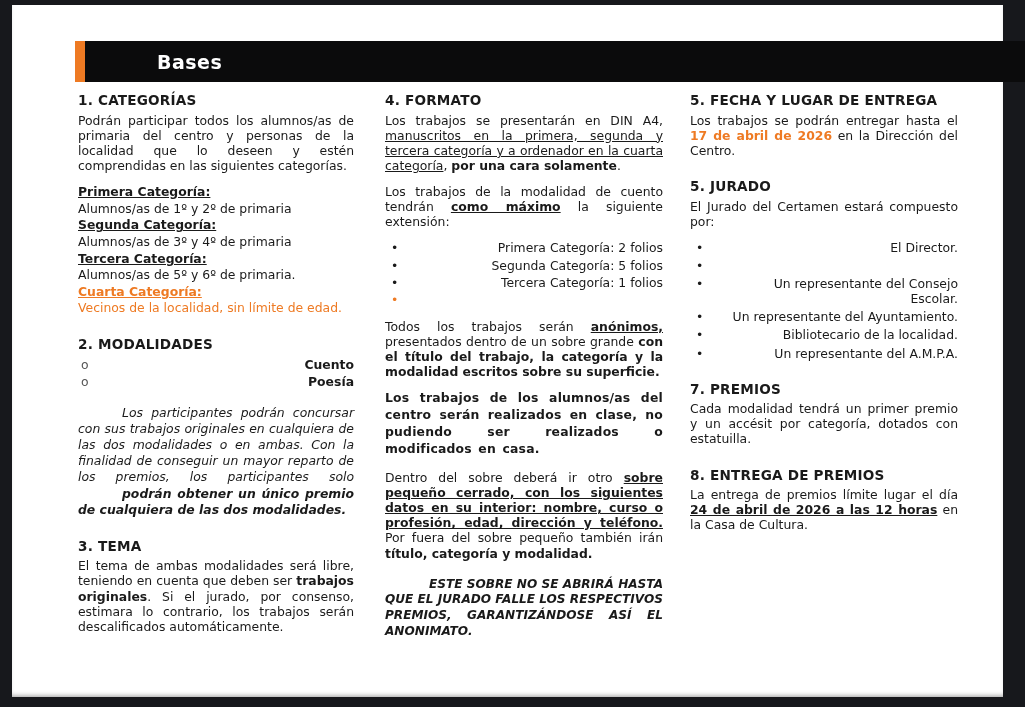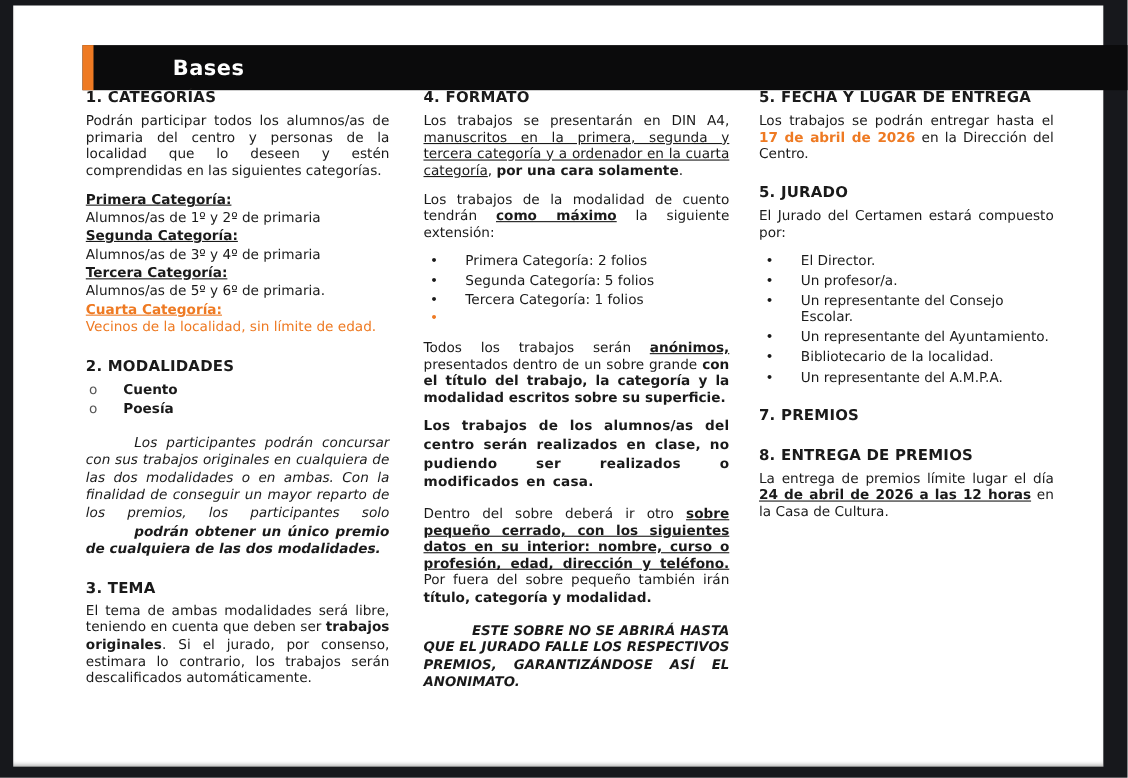--- a/index.html
+++ b/index.html
@@ -28,37 +28,37 @@
   }
   .header-stripe{
     position:absolute;left:0;top:0;bottom:0;width:10px;
     background:var(--accent);
   }
   .header-title{
     position:absolute;left:82px;top:50%;transform:translateY(-50%);
     color:#fff;font-weight:bold;font-size:19px;letter-spacing:.5px;
   }
   .col{
-    position:absolute;top:76px;
+    position:absolute;top:87px;
     font-size:12.4px;line-height:1.22;
   }
   .col-1{left:66px;width:276px;}
   .col-2{left:373px;width:278px;}
   .col-3{left:678px;width:268px;}
   .blk-h{
     font-weight:bold;font-size:13.6px;letter-spacing:.2px;
     margin:20px 0 4px;
   }
   .col > :first-child{margin-top:0;}
   .blk-p{margin:0 0 11px;text-align:justify;}
   .blk-line{margin:0 0 1px;line-height:1.26;}
   .blk-list{margin:3px 0 12px;}
   .li{display:flex;margin:0 0 2px;}
   .li .marker{flex:0 0 38px;padding-left:6px;}
-  .li .txt{flex:1;}
+  .li .txt{flex:1;text-align:right;}
   .blk-list.modal .li .marker{flex-basis:34px;padding-left:3px;color:#555;}
   .blk-list.jury .li{margin-bottom:3px;}
   .b{font-weight:bold;}
   .u{text-decoration:underline;}
   .i{font-style:italic;margin-left:44px;}
   .or{color:var(--accent);}
   .spread{line-height:1.36;word-spacing:2px;letter-spacing:.2px;margin-bottom:12px;}
   .italic-para{line-height:1.3;}
   .caps{line-height:1.3;font-size:12.1px;text-align:justify;}
   .gap-top{margin-top:16px;}
@@ -128,36 +128,36 @@
       <div class="blk-p"><span>Los trabajos se podrán entregar hasta el </span><span class="b or">17 de abril de 2026</span><span> en la Dirección del Centro.</span></div>
       <div class="blk-h">5. JURADO</div>
       <div class="blk-p"><span>El Jurado del Certamen estará compuesto por:</span></div>
       <div class="blk-list jury">
         <div class="li">
           <span class="marker">•</span>
           <span class="txt"><span>El Director.</span></span>
         </div>
         <div class="li">
           <span class="marker">•</span>
-          <span class="txt"><span>Un profesor/a.</span></span>
         </div>
         <div class="li">
           <span class="marker">•</span>
           <span class="txt"><span>Un representante del Consejo Escolar.</span></span>
         </div>
         <div class="li">
           <span class="marker">•</span>
           <span class="txt"><span>Un representante del Ayuntamiento.</span></span>
         </div>
         <div class="li">
           <span class="marker">•</span>
           <span class="txt"><span>Bibliotecario de la localidad.</span></span>
         </div>
         <div class="li">
           <span class="marker">•</span>
           <span class="txt"><span>Un representante del A.M.P.A.</span></span>
         </div>
       </div>
       <div class="blk-h">7. PREMIOS</div>
+      <div class="blk-p"><span>Cada modalidad tendrá un primer premio y un accésit por categoría, dotados con estatuilla.</span></div>
       <div class="blk-h">8. ENTREGA DE PREMIOS</div>
       <div class="blk-p"><span>La entrega de premios límite lugar el día </span><span class="b u">24 de abril de 2026 a las 12 horas</span><span> en la Casa de Cultura.</span></div>
     </div>
 </div>
 
 </body></html>

